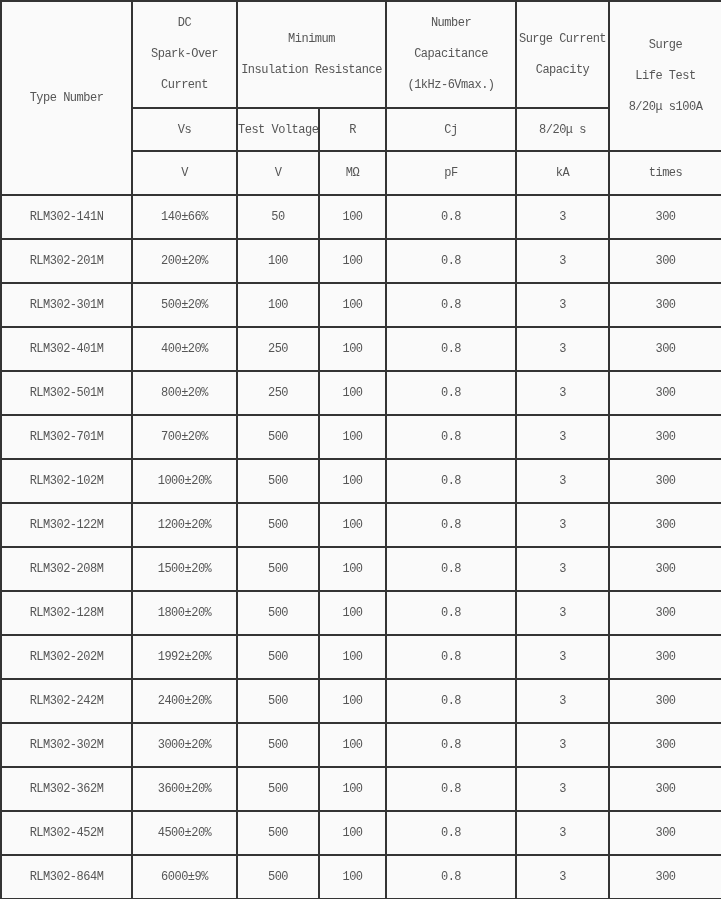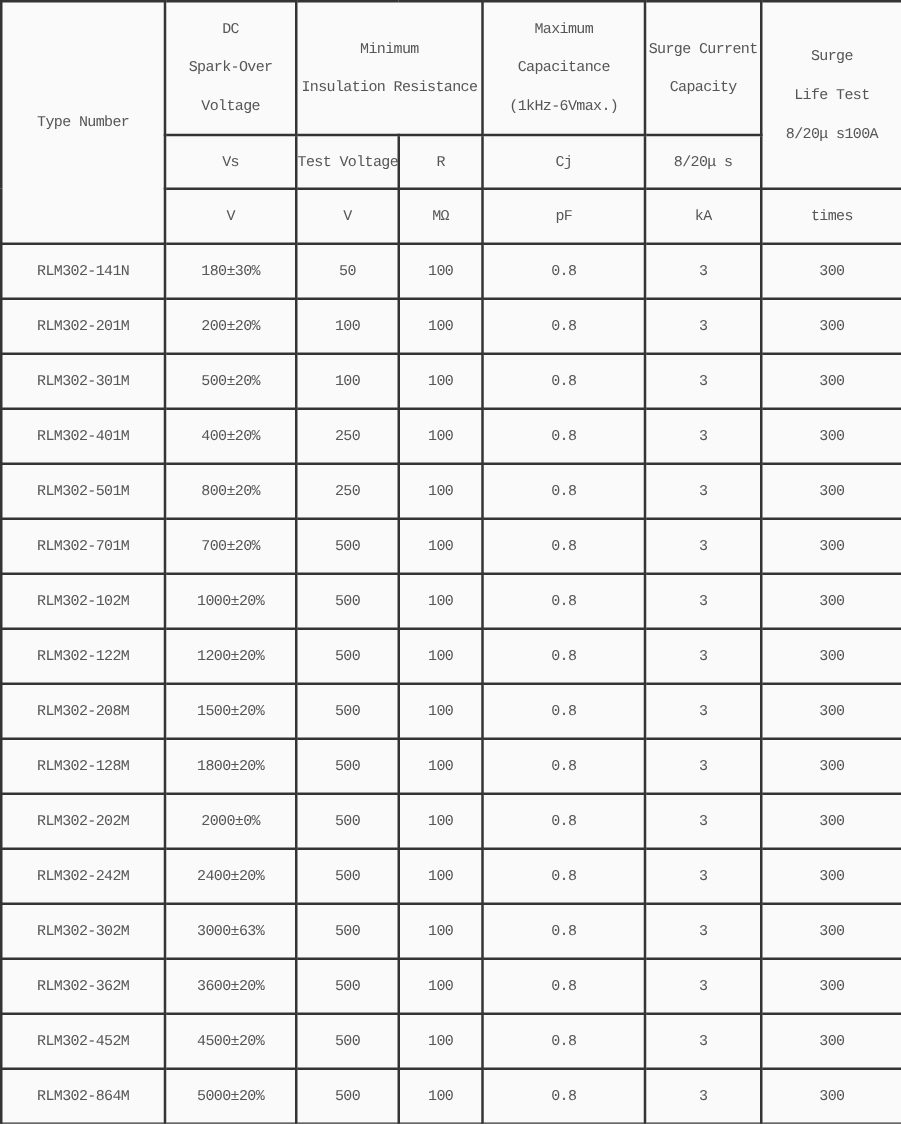--- a/index.html
+++ b/index.html
@@ -53,24 +53,24 @@
     <col style="width:67px">
     <col style="width:130px">
     <col style="width:93px">
     <col style="width:113px">
   </colgroup>
   <thead>
     <tr class="hdr-row-1">
       <th rowspan="3">Type Number</th>
       <th class="group">DC
 Spark-Over
-Voltage</th>
+Current</th>
       <th class="group" colspan="2">Minimum
 Insulation Resistance</th>
-      <th class="group">Maximum
+      <th class="group">Number
 Capacitance
 (1kHz-6Vmax.)</th>
       <th class="group">Surge Current
 Capacity</th>
       <th class="group" rowspan="2">Surge
 Life Test
 8/20μ s100A</th>
     </tr>
     <tr class="hdr-row-2">
       <th>Vs</th>
@@ -84,21 +84,21 @@
       <th>V</th>
       <th>MΩ</th>
       <th>pF</th>
       <th>kA</th>
       <th>times</th>
     </tr>
   </thead>
   <tbody id="table-body">
   <tr class="data-row">
     <td>RLM302-141N</td>
-    <td>180±30%</td>
+    <td>140±66%</td>
     <td>50</td>
     <td>100</td>
     <td>0.8</td>
     <td>3</td>
     <td>300</td>
   </tr>
 
   <tr class="data-row">
     <td>RLM302-201M</td>
     <td>200±20%</td>
@@ -184,41 +184,41 @@
     <td>1800±20%</td>
     <td>500</td>
     <td>100</td>
     <td>0.8</td>
     <td>3</td>
     <td>300</td>
   </tr>
 
   <tr class="data-row">
     <td>RLM302-202M</td>
-    <td>2000±0%</td>
+    <td>1992±20%</td>
     <td>500</td>
     <td>100</td>
     <td>0.8</td>
     <td>3</td>
     <td>300</td>
   </tr>
 
   <tr class="data-row">
     <td>RLM302-242M</td>
     <td>2400±20%</td>
     <td>500</td>
     <td>100</td>
     <td>0.8</td>
     <td>3</td>
     <td>300</td>
   </tr>
 
   <tr class="data-row">
     <td>RLM302-302M</td>
-    <td>3000±63%</td>
+    <td>3000±20%</td>
     <td>500</td>
     <td>100</td>
     <td>0.8</td>
     <td>3</td>
     <td>300</td>
   </tr>
 
   <tr class="data-row">
     <td>RLM302-362M</td>
     <td>3600±20%</td>
@@ -234,21 +234,21 @@
     <td>4500±20%</td>
     <td>500</td>
     <td>100</td>
     <td>0.8</td>
     <td>3</td>
     <td>300</td>
   </tr>
 
   <tr class="data-row">
     <td>RLM302-864M</td>
-    <td>5000±20%</td>
+    <td>6000±9%</td>
     <td>500</td>
     <td>100</td>
     <td>0.8</td>
     <td>3</td>
     <td>300</td>
   </tr>
 </tbody>
 </table>
 
 </body></html>

